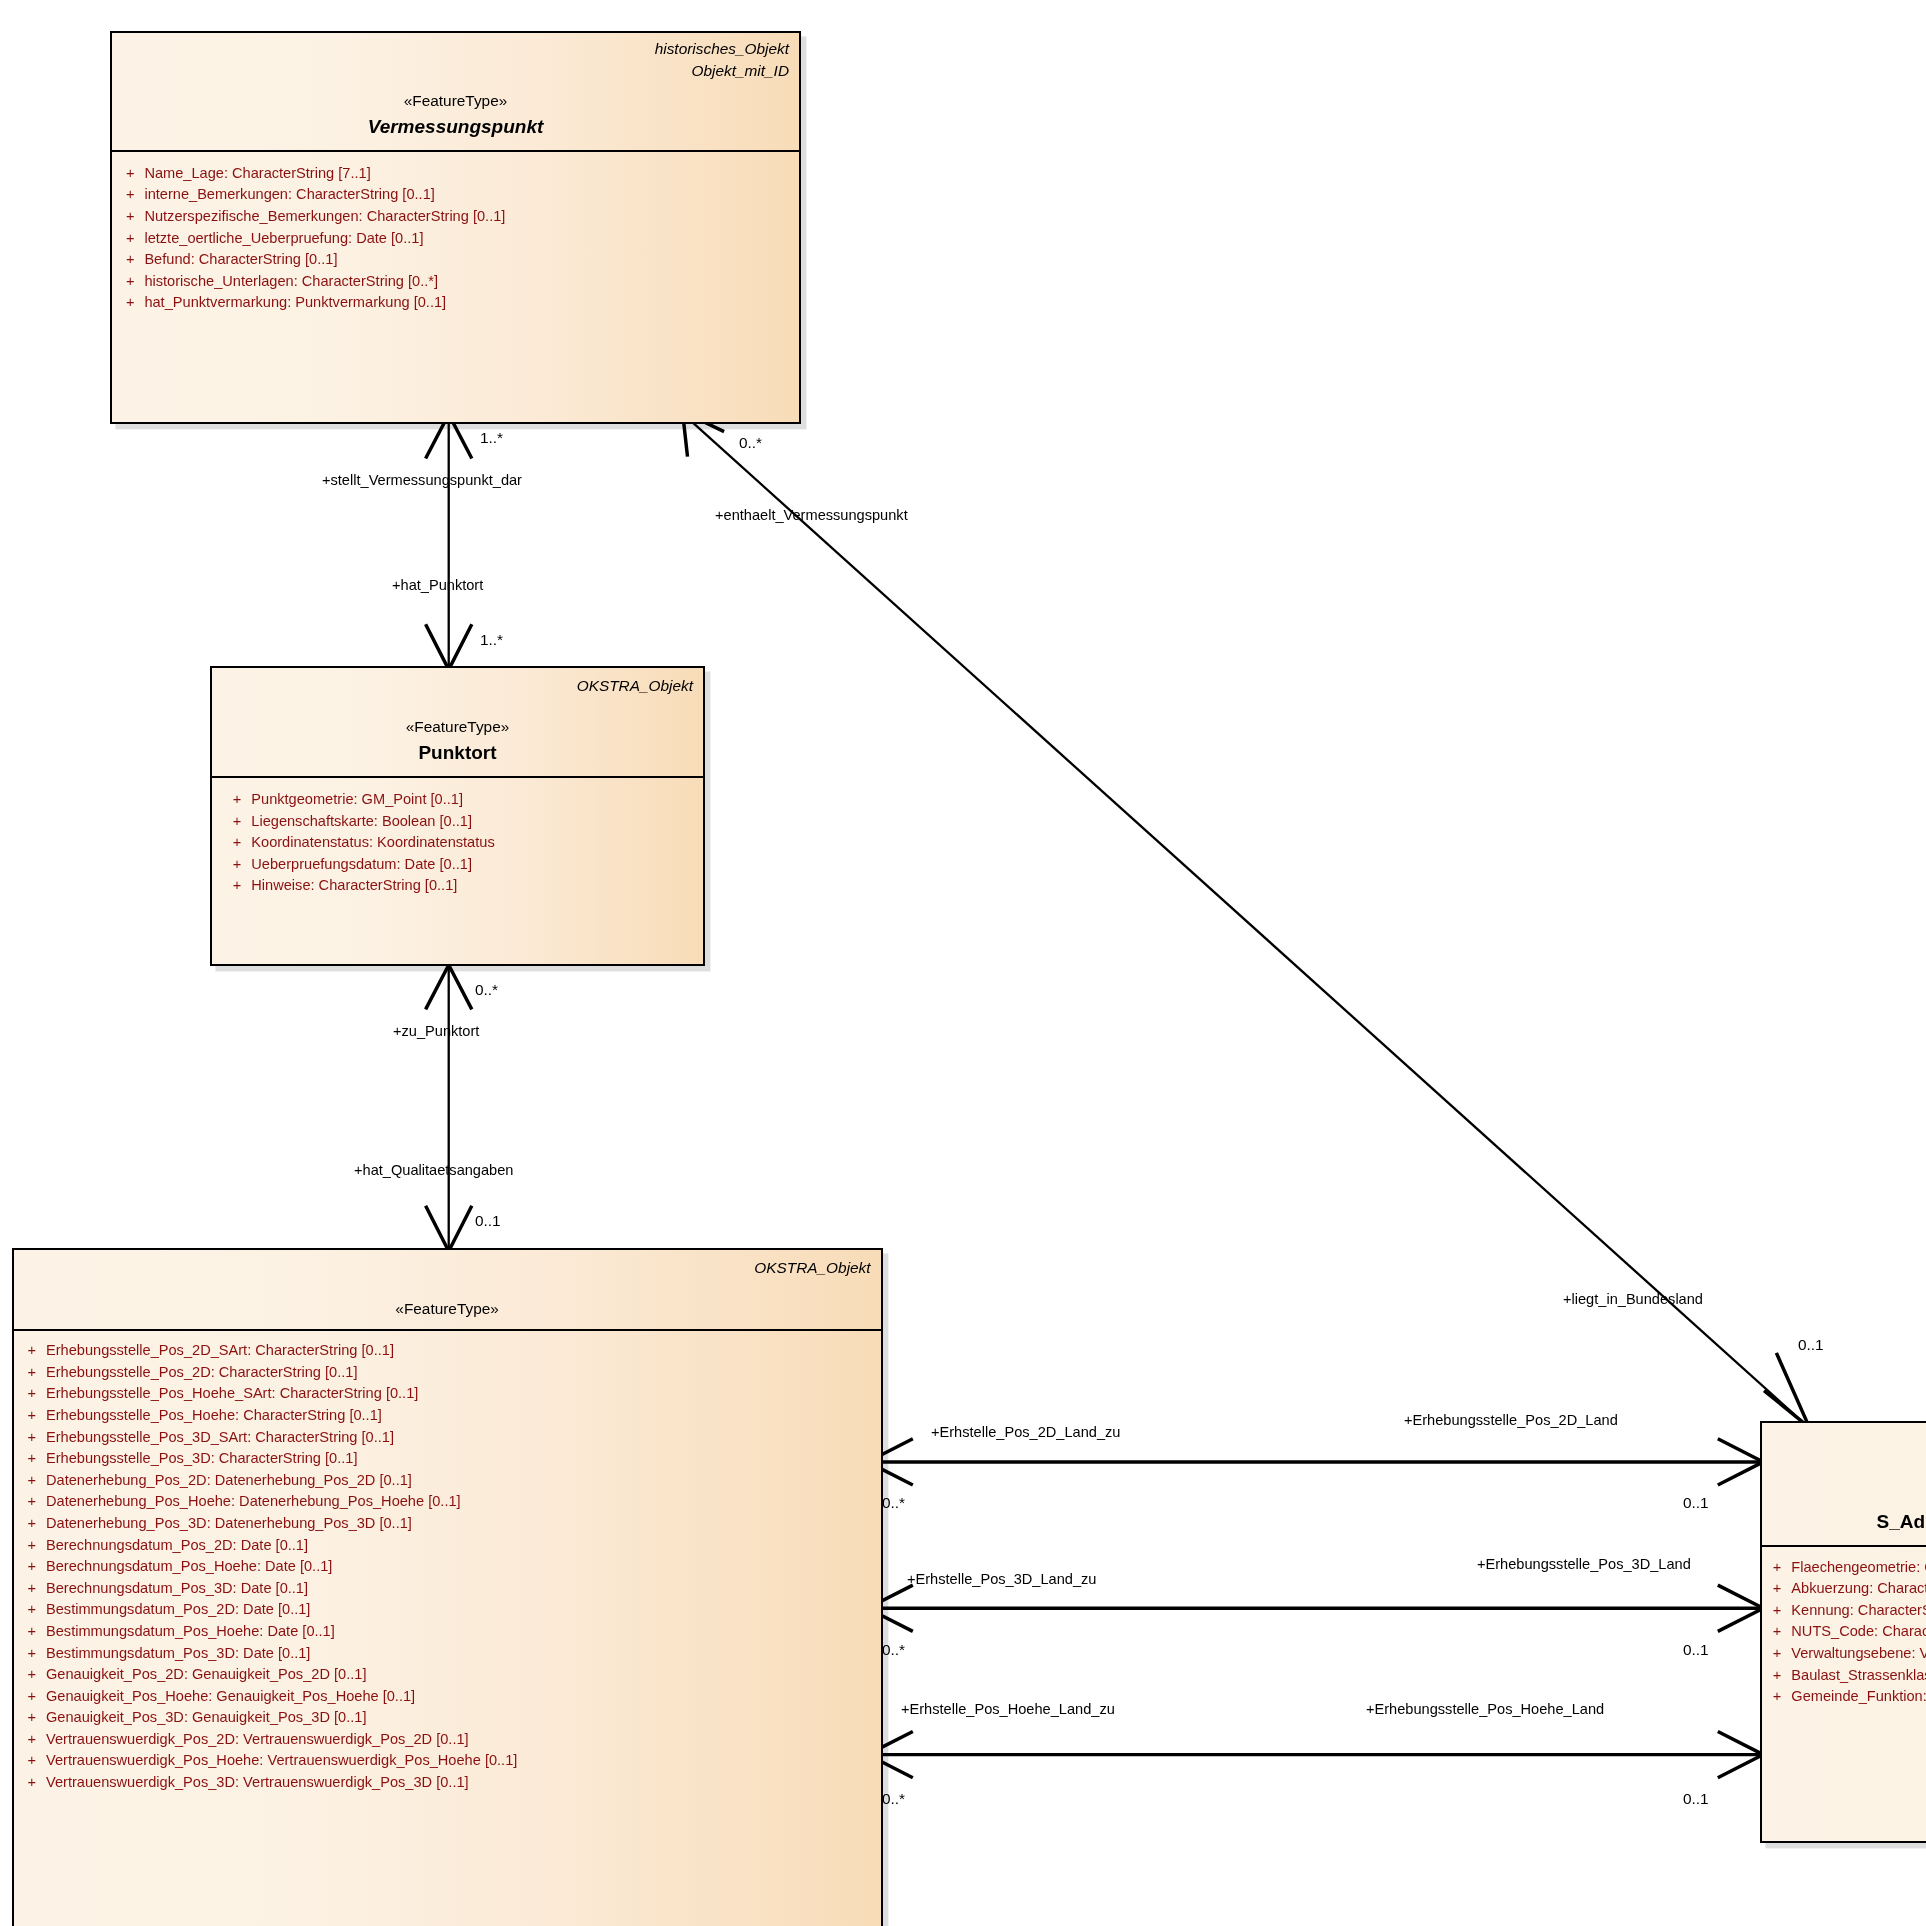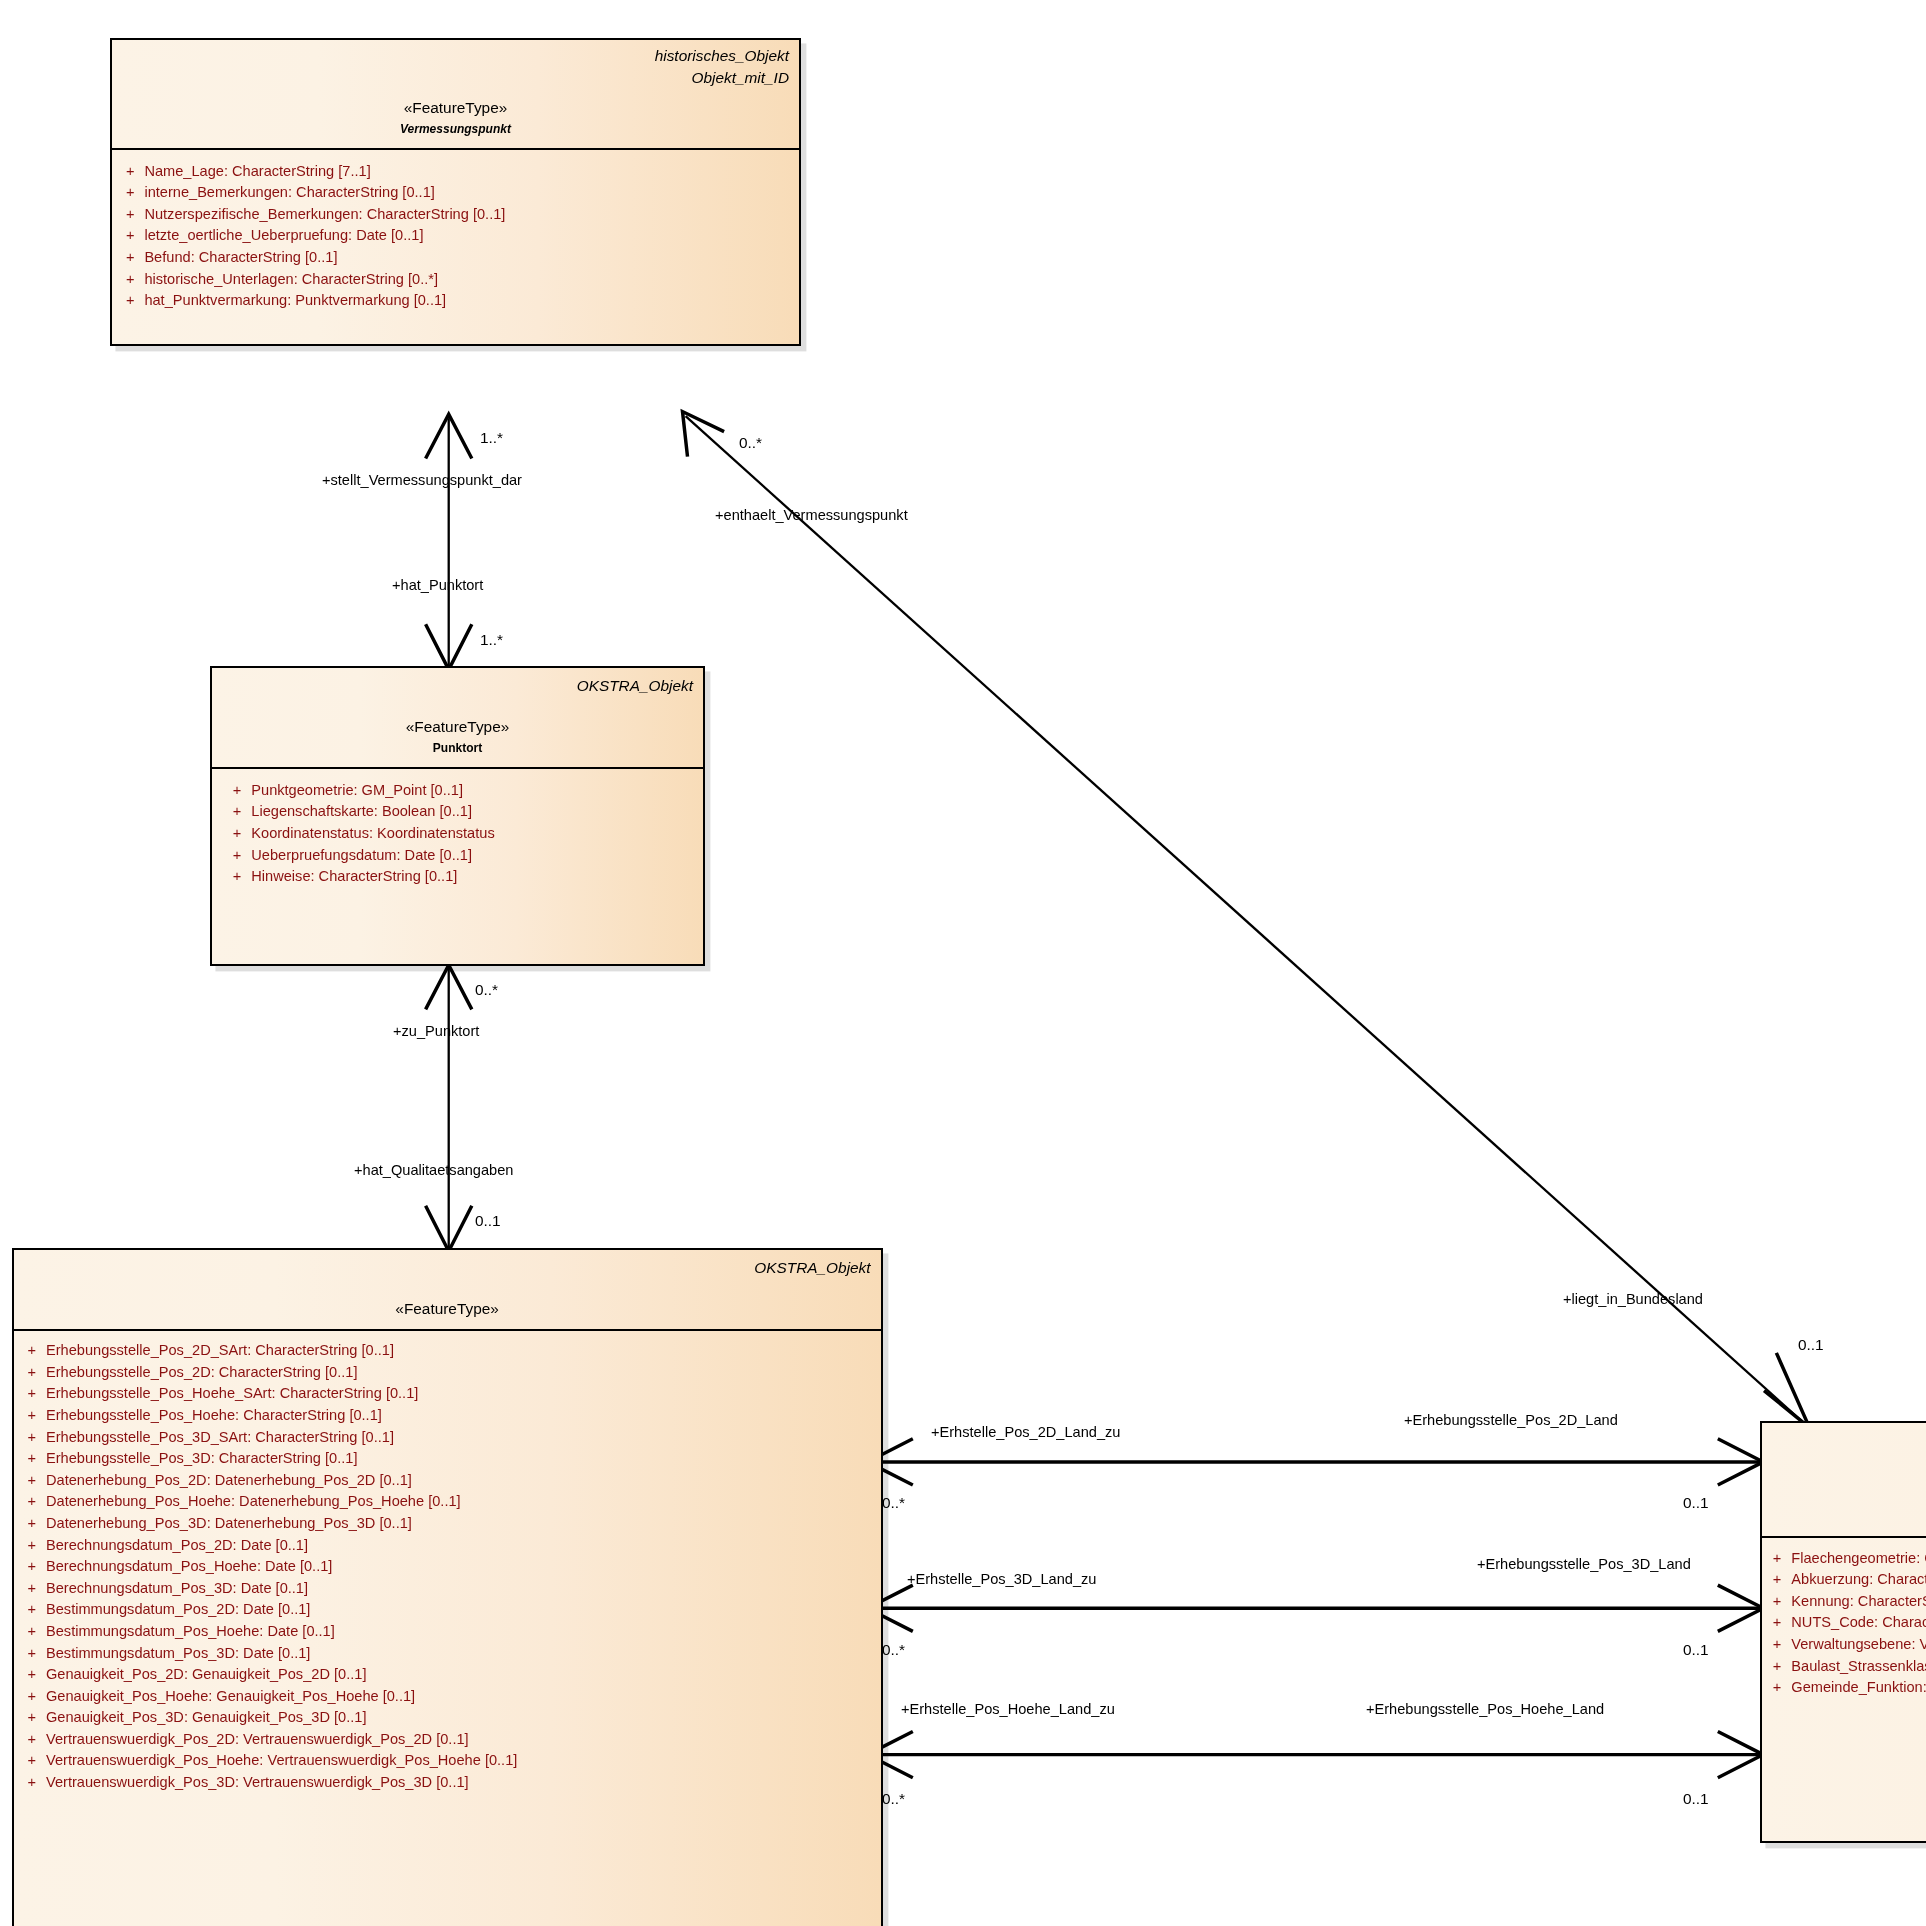--- a/index.html
+++ b/index.html
@@ -32,21 +32,21 @@
   }
   .stereo{
     text-align:center;
     font-size:15.4px;
     color:#000;
     margin-top:8.5px;
     line-height:1.3;
   }
   .cname{
     text-align:center;
-    font-size:12px;
+    font-size:19px;
     font-weight:bold;
     color:#000;
     margin-top:4.6px;
     line-height:1.3;
   }
   .cname.ital{font-style:italic;}
   .sep{height:2.3px;background:#000;}
   .attrs{
     padding:10px 3.9px 10px 3.9px;
     box-sizing:border-box;
@@ -108,21 +108,21 @@
       <line x1="2260" y1="4175" x2="4570" y2="4175" stroke-width="9"></line>
       <path d="M2370 4115 L2252 4175 L2370 4235" stroke-width="9"></path>
       <path d="M4460 4115 L4578 4175 L4460 4235" stroke-width="9"></path>
 
       <line x1="2260" y1="4555" x2="4570" y2="4555" stroke-width="9"></line>
       <path d="M2370 4495 L2252 4555 L2370 4615" stroke-width="9"></path>
       <path d="M4460 4495 L4578 4555 L4460 4615" stroke-width="9"></path>
     </g>
   </svg>
 
-  <div class="uml-class" style="left:110px;top:38px;width:691px;height:308px;">
+  <div class="uml-class" style="left:110px;top:31px;width:691px;height:393px;">
     <div class="hdr">
       <div class="tagline">historisches_Objekt</div>
       <div class="tagline">Objekt_mit_ID</div>
       <div class="stereo">«FeatureType»</div>
       <div class="cname ital">Vermessungspunkt</div>
     </div>
     <div class="sep"></div>
     <div class="attrs">
       <div class="attr">
           <span class="vis">+</span>

